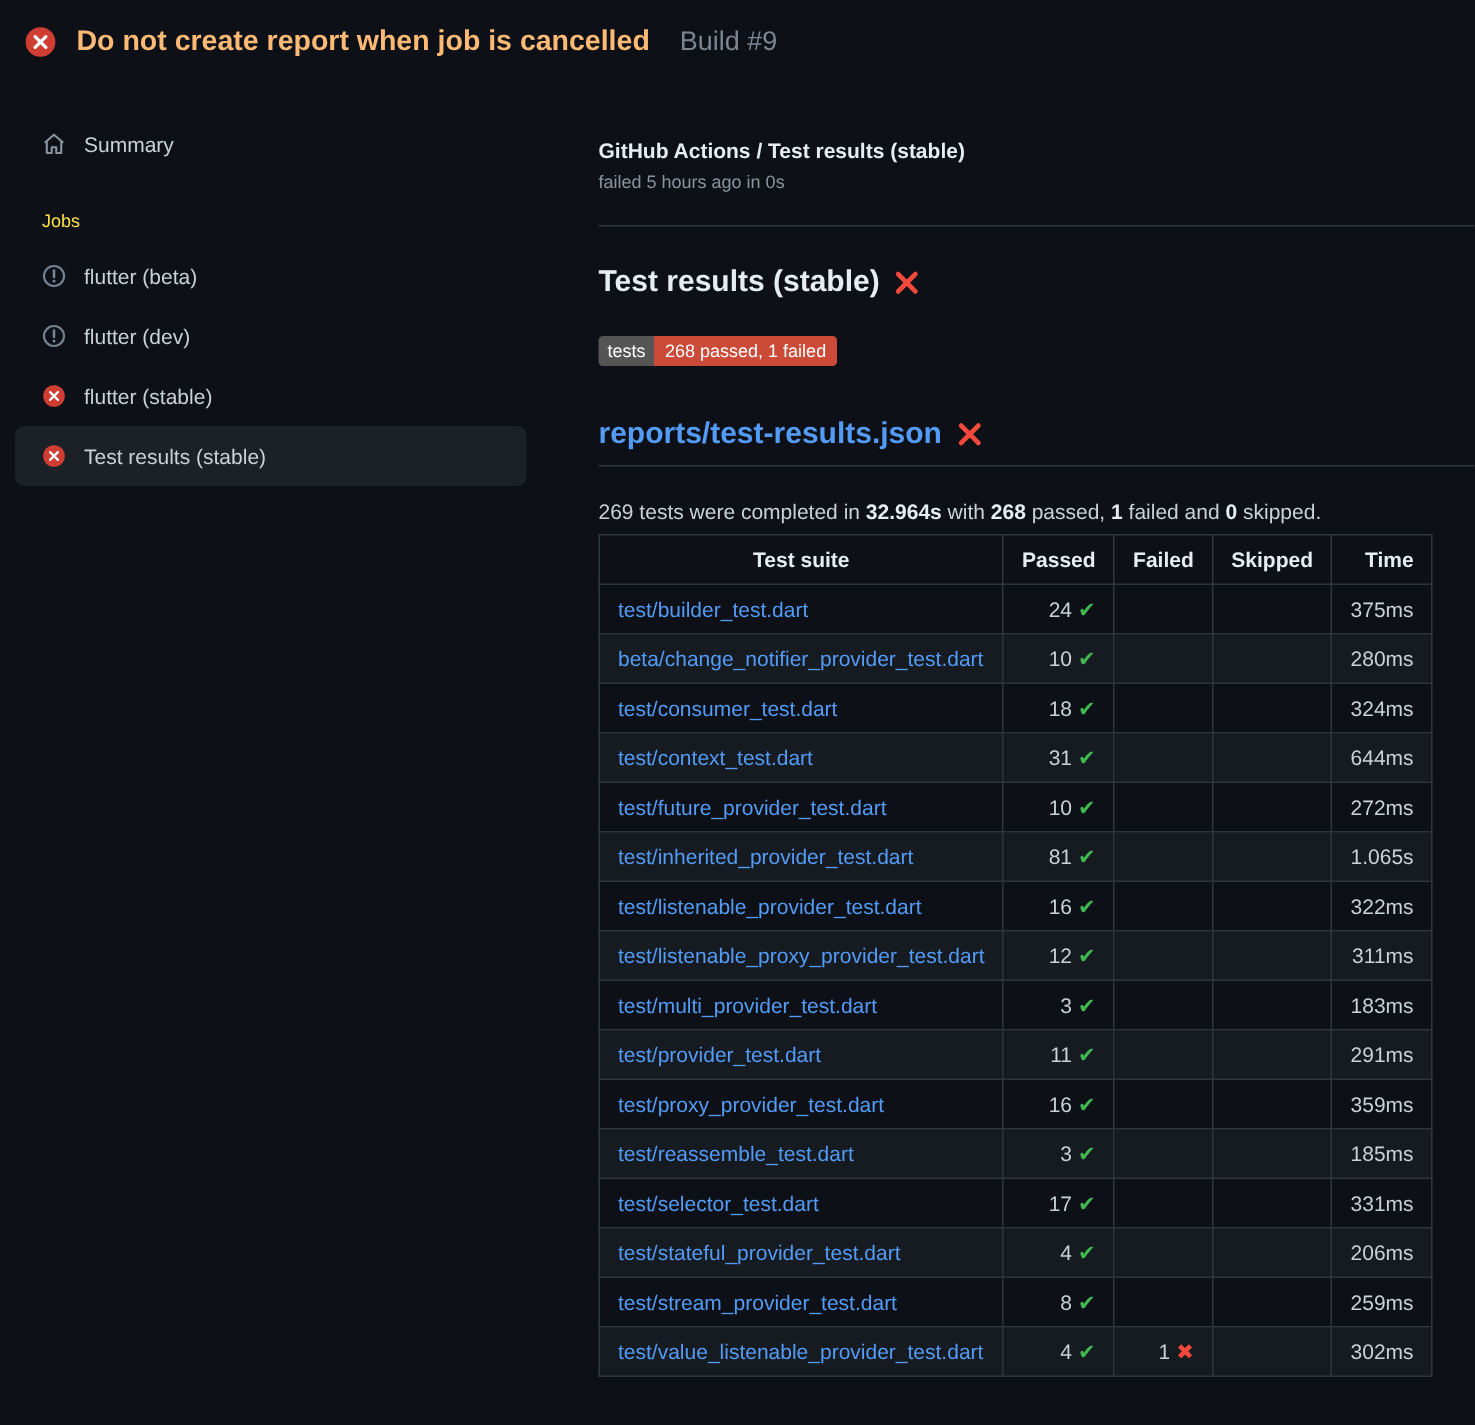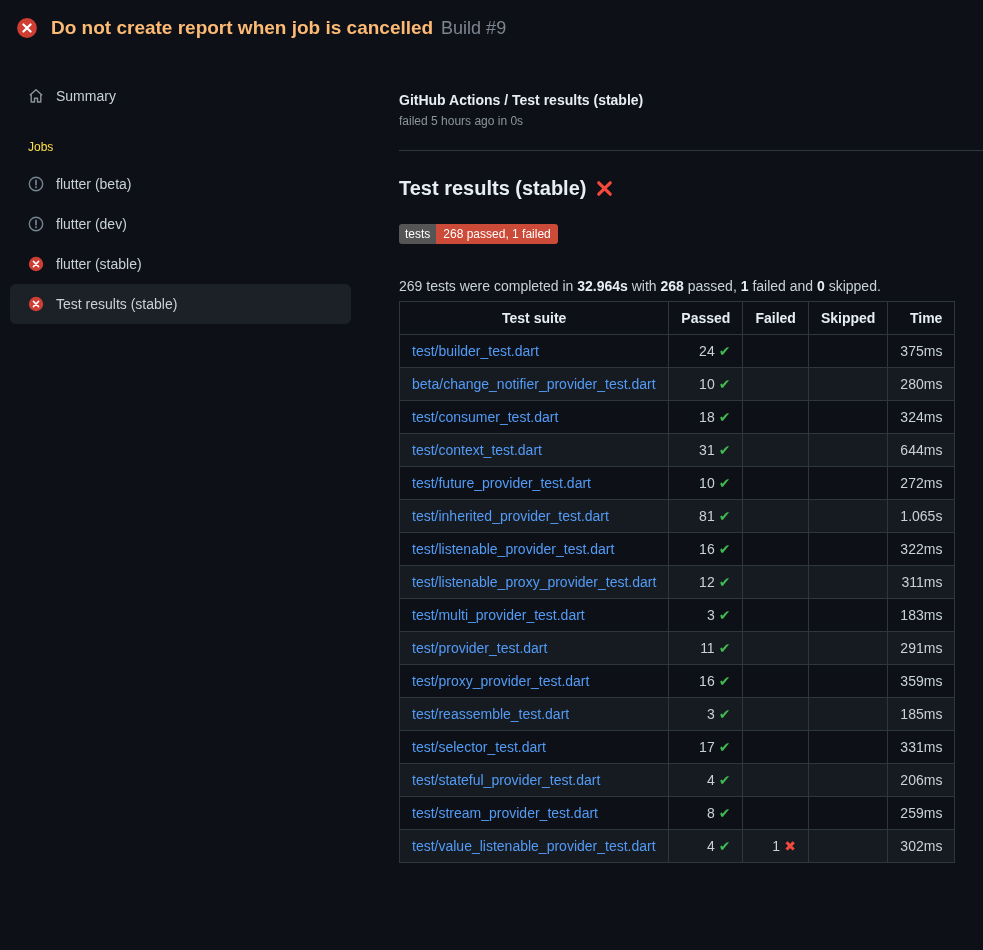--- a/index.html
+++ b/index.html
@@ -10,21 +10,21 @@
     font-family: "Liberation Sans", "DejaVu Sans", sans-serif;
     font-size: 14px;
   }
 
   
   .top-header {
     display: flex; align-items: center; gap: 13px;
     padding: 14px 16px; height: 56px;
   }
   .top-header .run-title { font-size: 19px; font-weight: 700; color: #fdba74; }
-  .top-header .build-no { font-size: 18px; font-weight: 400; color: #7d8590; margin-left: 4px; }
+  .top-header .build-no { font-size: 18px; font-weight: 400; color: #7d8590; margin-left: 16px; }
   .status-circle { display: inline-flex; flex: none; }
 
   
   .layout { display: flex; align-items: flex-start; }
 
   
   .sidebar { width: 375px; flex: none; padding: 20px 24px 0 10px; }
   .side-item {
     display: flex; align-items: center; gap: 12px;
     height: 40px; padding: 0 18px; border-radius: 6px;
@@ -171,20 +171,28 @@
           <path d="M2.6 2.6 L13.4 13.4 M13.4 2.6 L2.6 13.4" stroke="#f5493b" stroke-width="3" stroke-linecap="round"></path>
         </svg>
       </span>
     </h2>
 
     <span class="badge">
       <span class="badge-label">tests</span>
       <span class="badge-value">268 passed, 1 failed</span>
     </span>
 
+    <h2 class="report-title">
+      <a href="#">reports/test-results.json</a>
+      <span class="x-mark">
+        <svg width="17" height="17" viewBox="0 0 16 16">
+          <path d="M2.6 2.6 L13.4 13.4 M13.4 2.6 L2.6 13.4" stroke="#f5493b" stroke-width="3" stroke-linecap="round"></path>
+        </svg>
+      </span>
+    </h2>
 
     <p class="summary-line"><span>269 tests were completed in </span><span class="b">32.964s</span><span> with </span><span class="b">268</span><span> passed, </span><span class="b">1</span><span> failed and </span><span class="b">0</span><span> skipped.</span></p>
 
     <table class="results">
       <colgroup>
         <col class="c-suite">
           <col class="c-passed">
           <col class="c-failed">
           <col class="c-skipped">
           <col class="c-time">

